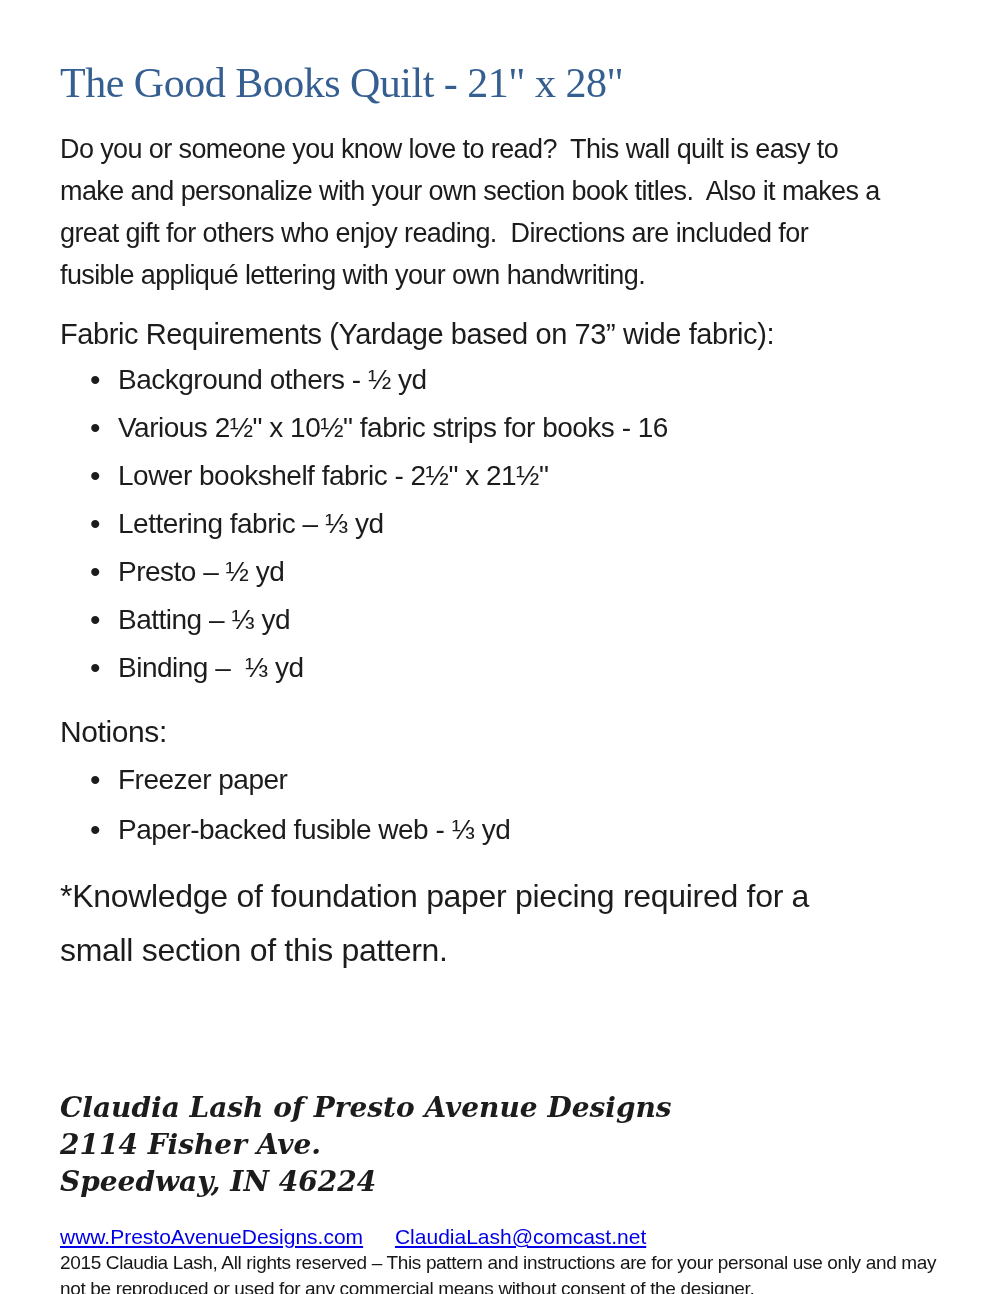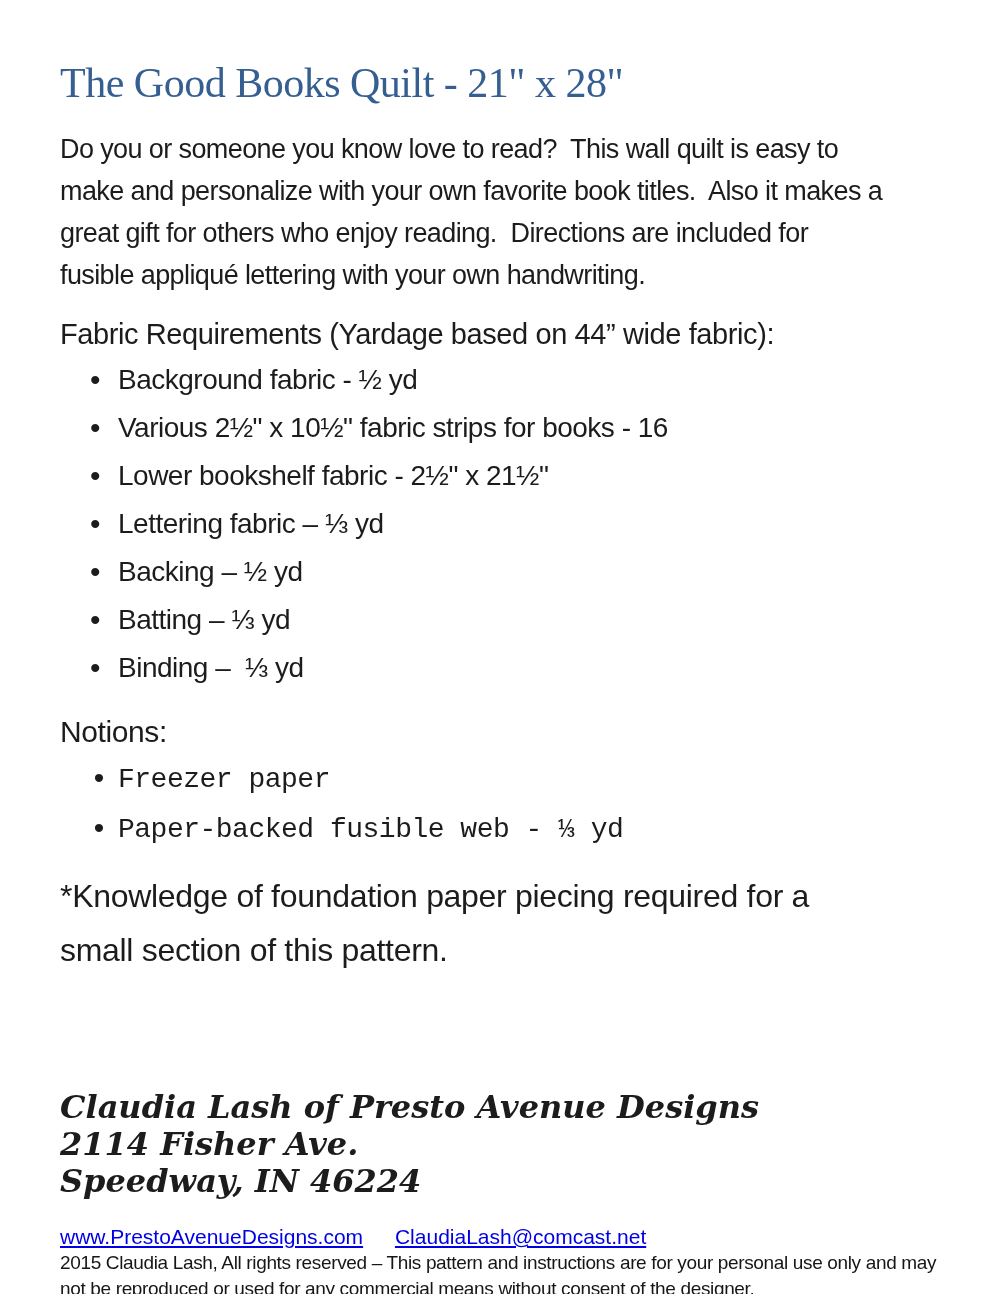--- a/index.html
+++ b/index.html
@@ -61,33 +61,33 @@
     letter-spacing: -0.5px;
     white-space: pre-wrap;
   }
   ul.bullets li::before {
     content: "\2022";
     position: absolute;
     left: 30px;
     top: 0;
     font-size: 30px;
   }
-  ul.bullets.notions-list li { line-height: 50px; font-family: Liberation Mono, monospace; }
+  ul.bullets.notions-list li { line-height: 50px; }
   .note {
     margin-top: 14px;
     font-size: 32px;
     line-height: 54px;
     letter-spacing: -0.3px;
   }
   .contact {
     margin-top: 112px;
     font-family: "DejaVu Serif", serif;
     font-style: italic;
     font-weight: bold;
-    font-size: 32px;
+    font-size: 28px;
     line-height: 37px;
   }
   .links {
     margin-top: 24px;
     font-size: 21px;
     line-height: 26px;
   }
   .links a {
     color: var(--link-color);
     text-decoration: underline;
@@ -106,33 +106,33 @@
 </style>
 </head>
 <body>
 
 <div class="page">
 
   <h1 class="title">The Good Books Quilt - 21" x 28"</h1>
 
   <div class="intro">
     <div class="line">Do you or someone you know love to read?  This wall quilt is easy to</div>
-    <div class="line">make and personalize with your own favorite book titles.  Also it makes a</div>
+    <div class="line">make and personalize with your own section book titles.  Also it makes a</div>
     <div class="line">great gift for others who enjoy reading.  Directions are included for</div>
     <div class="line">fusible appliqué lettering with your own handwriting.</div>
   </div>
 
-  <div class="heading">Fabric Requirements (Yardage based on 44” wide fabric):</div>
+  <div class="heading">Fabric Requirements (Yardage based on 73” wide fabric):</div>
 
   <ul class="bullets">
-    <li>Background fabric - ½ yd</li>
+    <li>Background others - ½ yd</li>
     <li>Various 2½" x 10½" fabric strips for books - 16</li>
     <li>Lower bookshelf fabric - 2½" x 21½"</li>
     <li>Lettering fabric – ⅓ yd</li>
-    <li>Backing – ½ yd</li>
+    <li>Presto – ½ yd</li>
     <li>Batting – ⅓ yd</li>
     <li>Binding –  ⅓ yd</li>
   </ul>
 
   <div class="heading notions">Notions:</div>
 
   <ul class="bullets notions-list">
     <li>Freezer paper</li>
     <li>Paper-backed fusible web - ⅓ yd</li>
   </ul>

